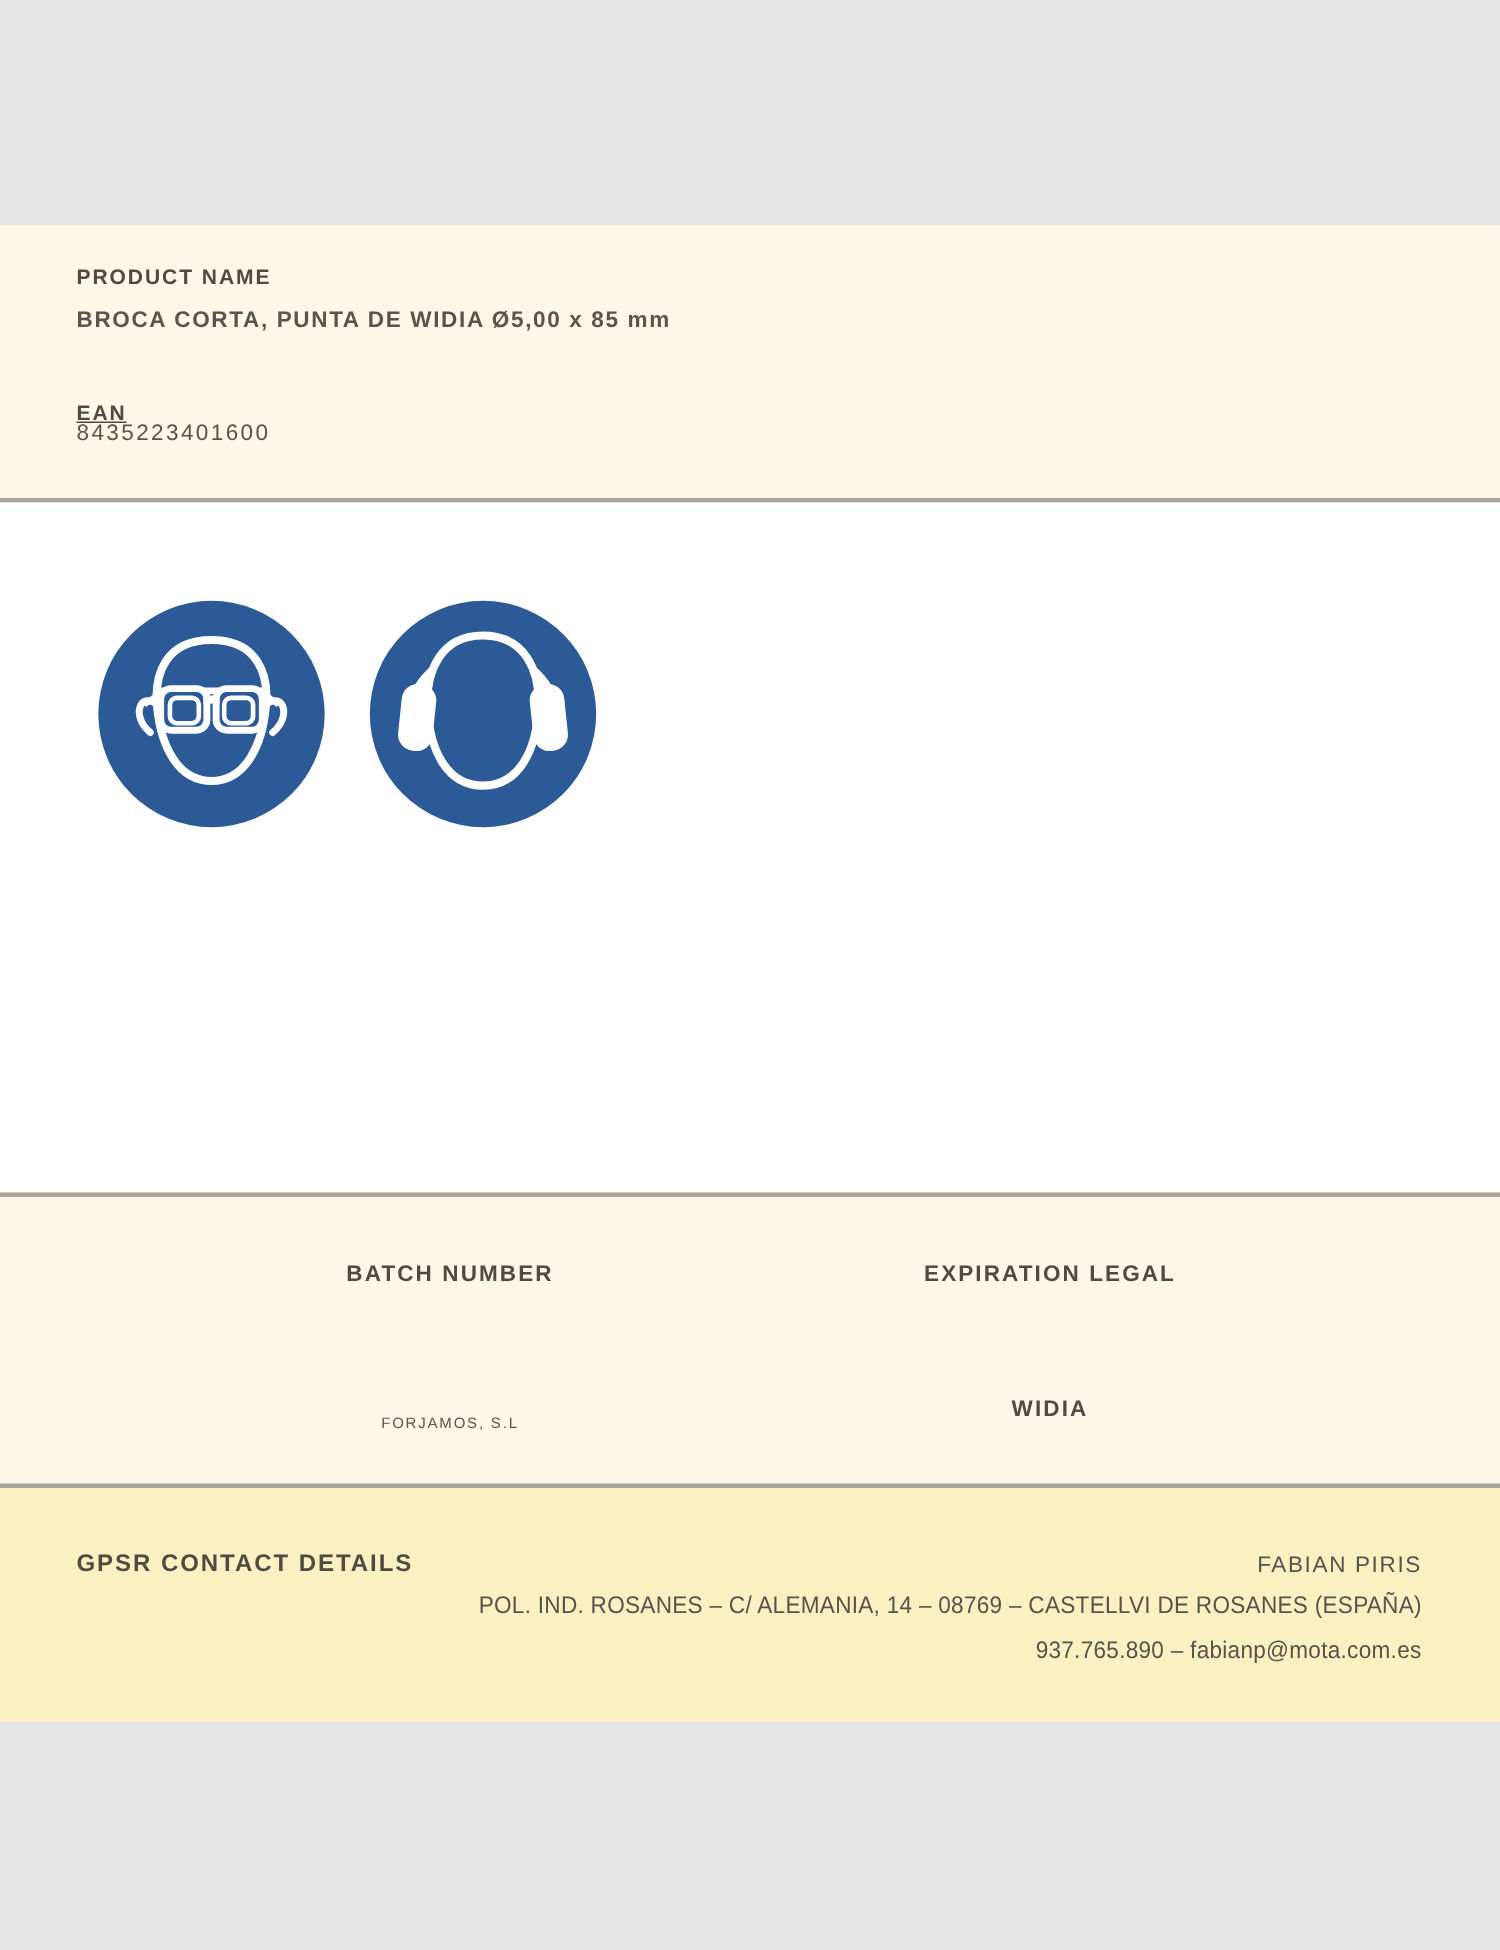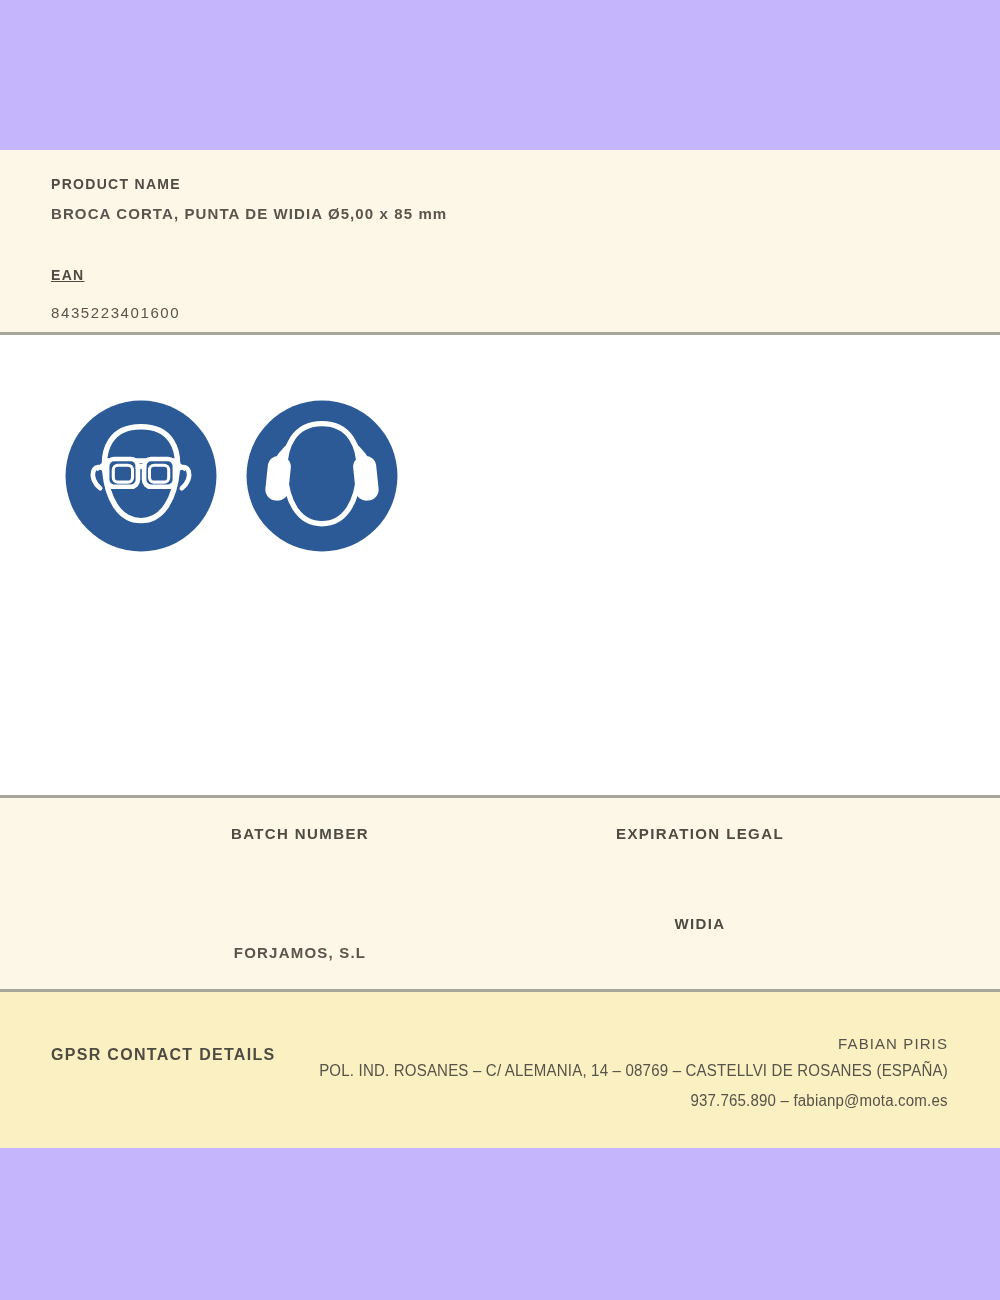--- a/index.html
+++ b/index.html
@@ -1,21 +1,21 @@
 <!DOCTYPE html>
 <html><head>
 <meta charset="utf-8">
 <style>
   html, body { margin: 0; padding: 0; background: #ffffff; }
   body { font-family: "Liberation Sans", sans-serif; }
   .page {
     position: relative;
     width: 1000px;
     height: 1300px;
-    background: #c4b5fd;
+    background: #e5e5e5;
     overflow: hidden;
   }
   .band { position: absolute; left: 0; width: 100%; box-sizing: border-box; }
   .band-top {
     top: 150px; height: 185px;
     background: #fcf7e6;
     border-bottom: 3px solid #a7a69b;
   }
   .band-icons { top: 335px; height: 460px; background: #ffffff; }
   .band-details {
@@ -36,48 +36,49 @@
     position: absolute;
     font-size: 15px; font-weight: normal;
     letter-spacing: 1.1px;
     color: #57554c;
   }
 
   
   .pos-product-label { left: 51px; top: 176px; }
   .pos-product-name  { left: 51px; top: 205px; font-weight: bold; }
   .pos-ean-label     { left: 51px; top: 267px; text-decoration: underline; }
-  .pos-ean-value     { left: 51px; top: 304px; letter-spacing: 1.6px; }
+  .pos-ean-value     { left: 51px; top: 280px; letter-spacing: 1.6px; }
 
   
   .icon-row { position: absolute; left: 64px; top: 399px; display: flex; gap: 27px; }
   .safety-icon { width: 154px; height: 154px; display: block; }
 
   
   .col { position: absolute; width: 400px; text-align: center; }
   .col-left  { left: 100px; }
   .col-right { left: 500px; }
   .cell-label {
     display: block;
     font-size: 15px; font-weight: bold;
     letter-spacing: 1.4px;
     color: #4d4b42;
+    margin-top: 16px;
   }
   .cell-value {
     display: block;
-    font-size: 15px; font-weight: bold;
+    font-size: 10px; font-weight: normal;
     letter-spacing: 1.2px;
     color: #57554c;
   }
   .row1 { top: 825px; }
   .row2-label { top: 915px; }
   .row2-value { top: 944px; }
 
   
-  .pos-contact-label { left: 51px; top: 1034px; font-size: 16px; margin-top: 12px; }
+  .pos-contact-label { left: 51px; top: 1034px; font-size: 16px; }
   .right-line {
     position: absolute;
     right: 52px;
     text-align: right;
     color: #55534a;
     white-space: nowrap;
   }
   .pos-contact-name    { top: 1035px; font-size: 15px; letter-spacing: 1.1px; }
   .pos-contact-address { top: 1062px; font-size: 16px; letter-spacing: 0.2px;
                          transform: scaleX(0.94); transform-origin: right center; }

